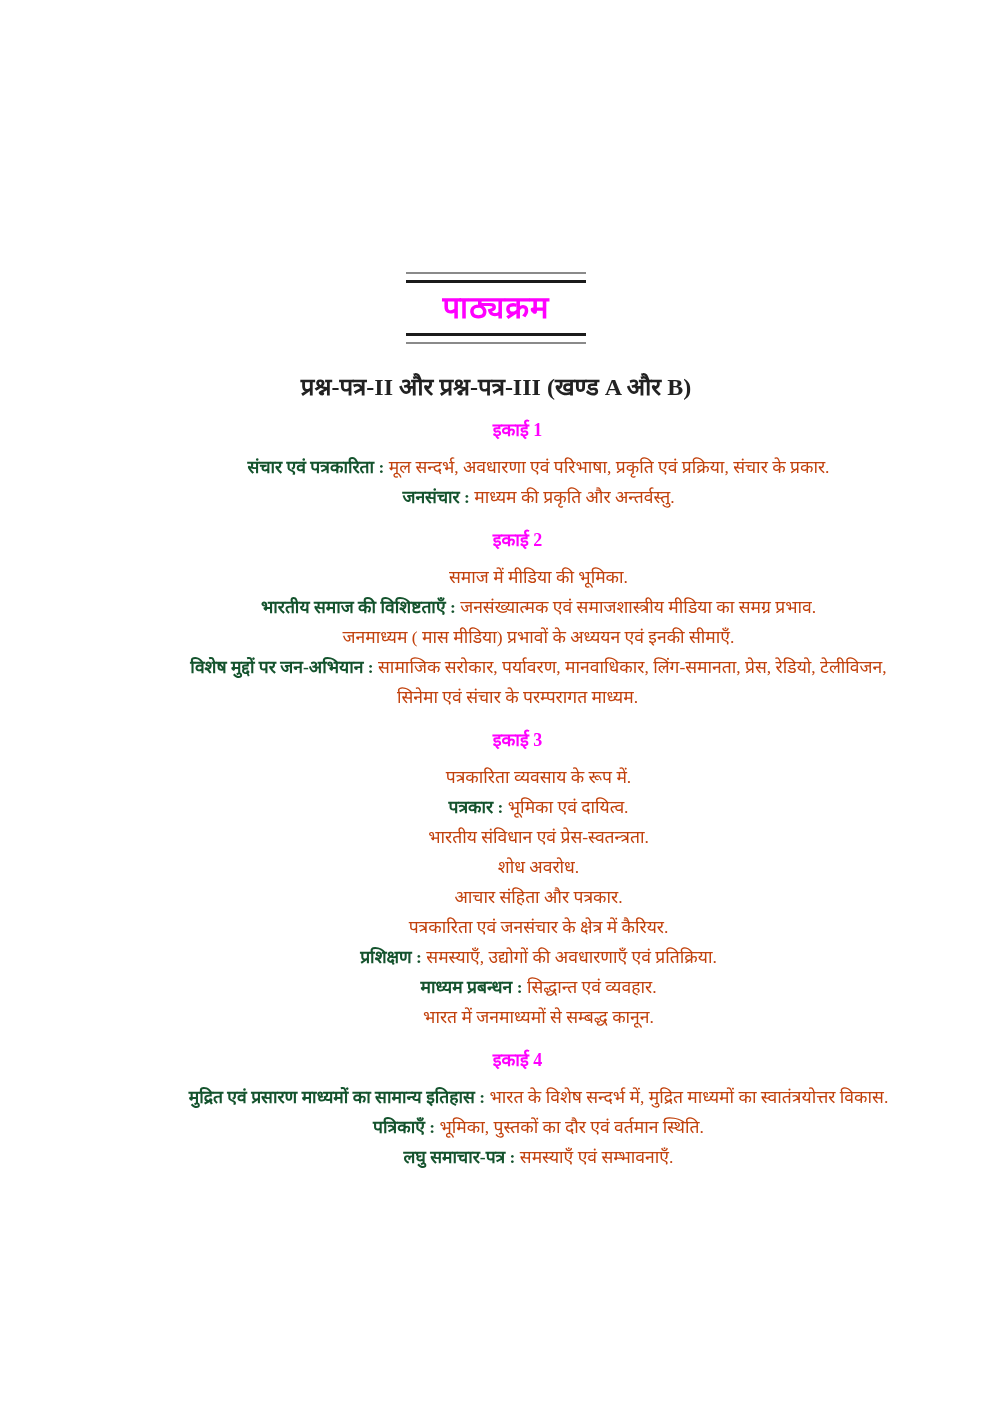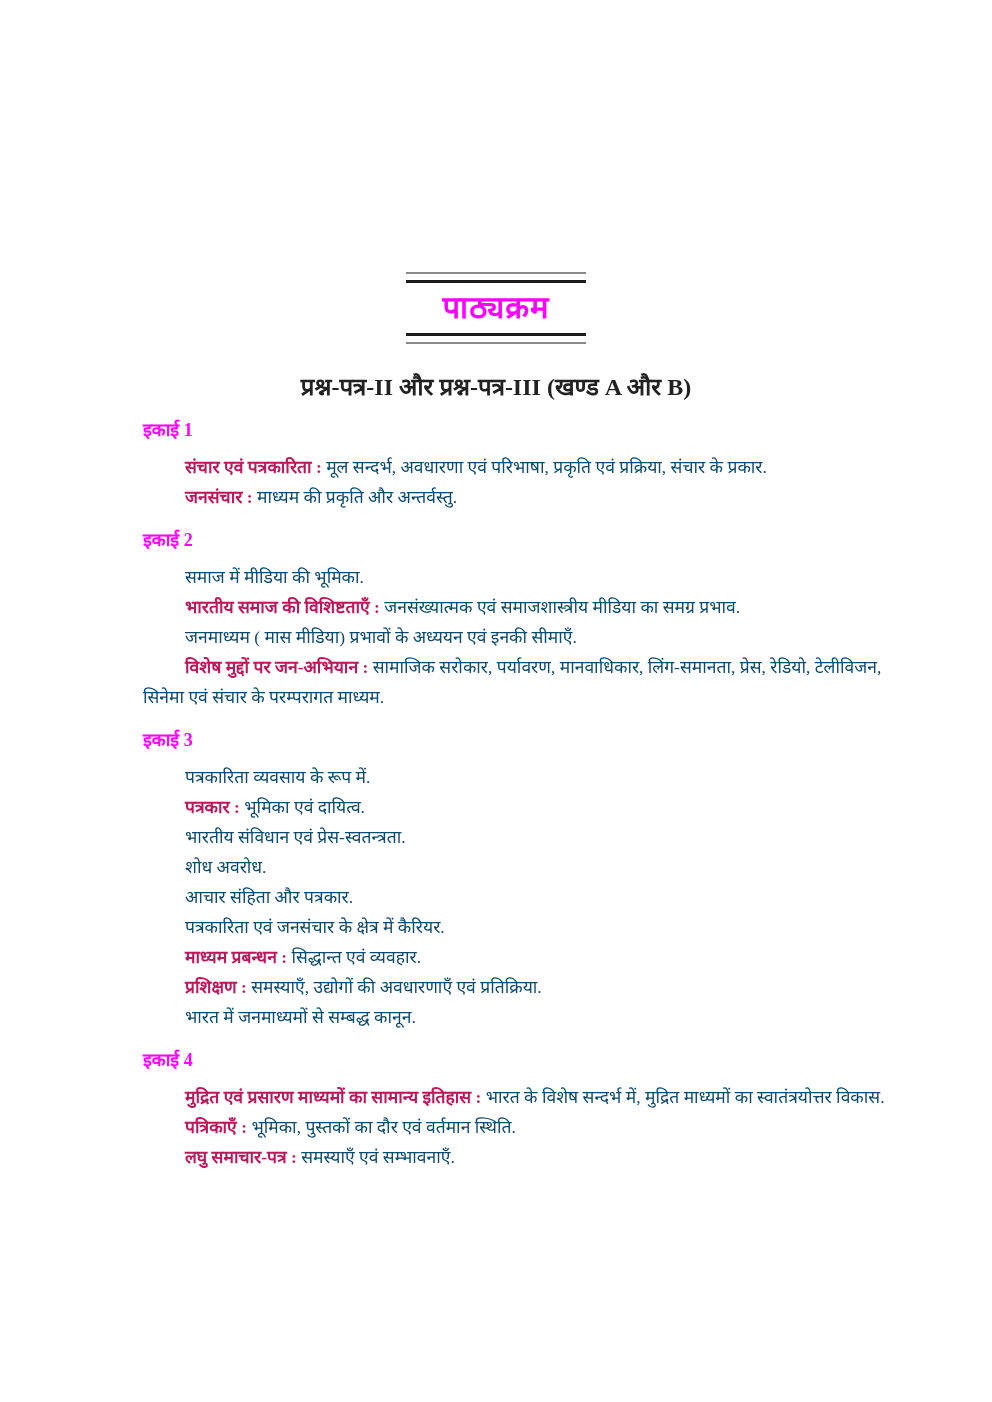--- a/index.html
+++ b/index.html
@@ -41,39 +41,40 @@
   .subtitle {
     margin-top: 25px;
     text-align: center;
     font-size: 24px;
     font-weight: bold;
     color: #222222;
   }
   
   .content {
     margin: 14px 100px 0 143px;
+    text-align: center;
   }
   .section-heading {
     color: #ff00ff;
     font-weight: bold;
     font-size: 18px;
     margin: 15px 0 9px 0;
     line-height: 26px;
   }
   .item {
     font-size: 17.5px;
     line-height: 30px;
     margin: 0;
     text-indent: 42px;
   }
   .item .head {
-    color: #be185d;
+    color: #14532d;
     font-weight: bold;
   }
-  .item .body-text { color: #0c4a6e; }
+  .item .body-text { color: #c2410c; }
 </style>
 </head>
 <body>
 
 <div class="page">
 
   <div class="title-block">
     <div class="rule-top"></div>
     <div class="page-title">पाठ्यक्रम</div>
     <div class="rule-bottom"></div>
@@ -114,23 +115,23 @@
   <p class="item"><span class="head">पत्रकार : </span><span class="body-text">भूमिका एवं दायित्व.</span></p>
 
   <p class="item"><span class="head"></span><span class="body-text">भारतीय संविधान एवं प्रेस-स्वतन्त्रता.</span></p>
 
   <p class="item"><span class="head"></span><span class="body-text">शोध अवरोध.</span></p>
 
   <p class="item"><span class="head"></span><span class="body-text">आचार संहिता और पत्रकार.</span></p>
 
   <p class="item"><span class="head"></span><span class="body-text">पत्रकारिता एवं जनसंचार के क्षेत्र में कैरियर.</span></p>
 
+  <p class="item"><span class="head">प्रशिक्षण : </span><span class="body-text">समस्याएँ, उद्योगों की अवधारणाएँ एवं प्रतिक्रिया.</span></p>
+
   <p class="item"><span class="head">माध्यम प्रबन्धन : </span><span class="body-text">सिद्धान्त एवं व्यवहार.</span></p>
-
-  <p class="item"><span class="head">प्रशिक्षण : </span><span class="body-text">समस्याएँ, उद्योगों की अवधारणाएँ एवं प्रतिक्रिया.</span></p>
 
 
   <p class="item"><span class="head"></span><span class="body-text">भारत में जनमाध्यमों से सम्बद्ध कानून.</span></p>
 </div>
   </section>
 
   <section>
     <div class="section-heading">इकाई 4</div>
     <div class="section-items">
   <p class="item"><span class="head">मुद्रित एवं प्रसारण माध्यमों का सामान्य इतिहास : </span><span class="body-text">भारत के विशेष सन्दर्भ में, मुद्रित माध्यमों का स्वातंत्रयोत्तर विकास.</span></p>

